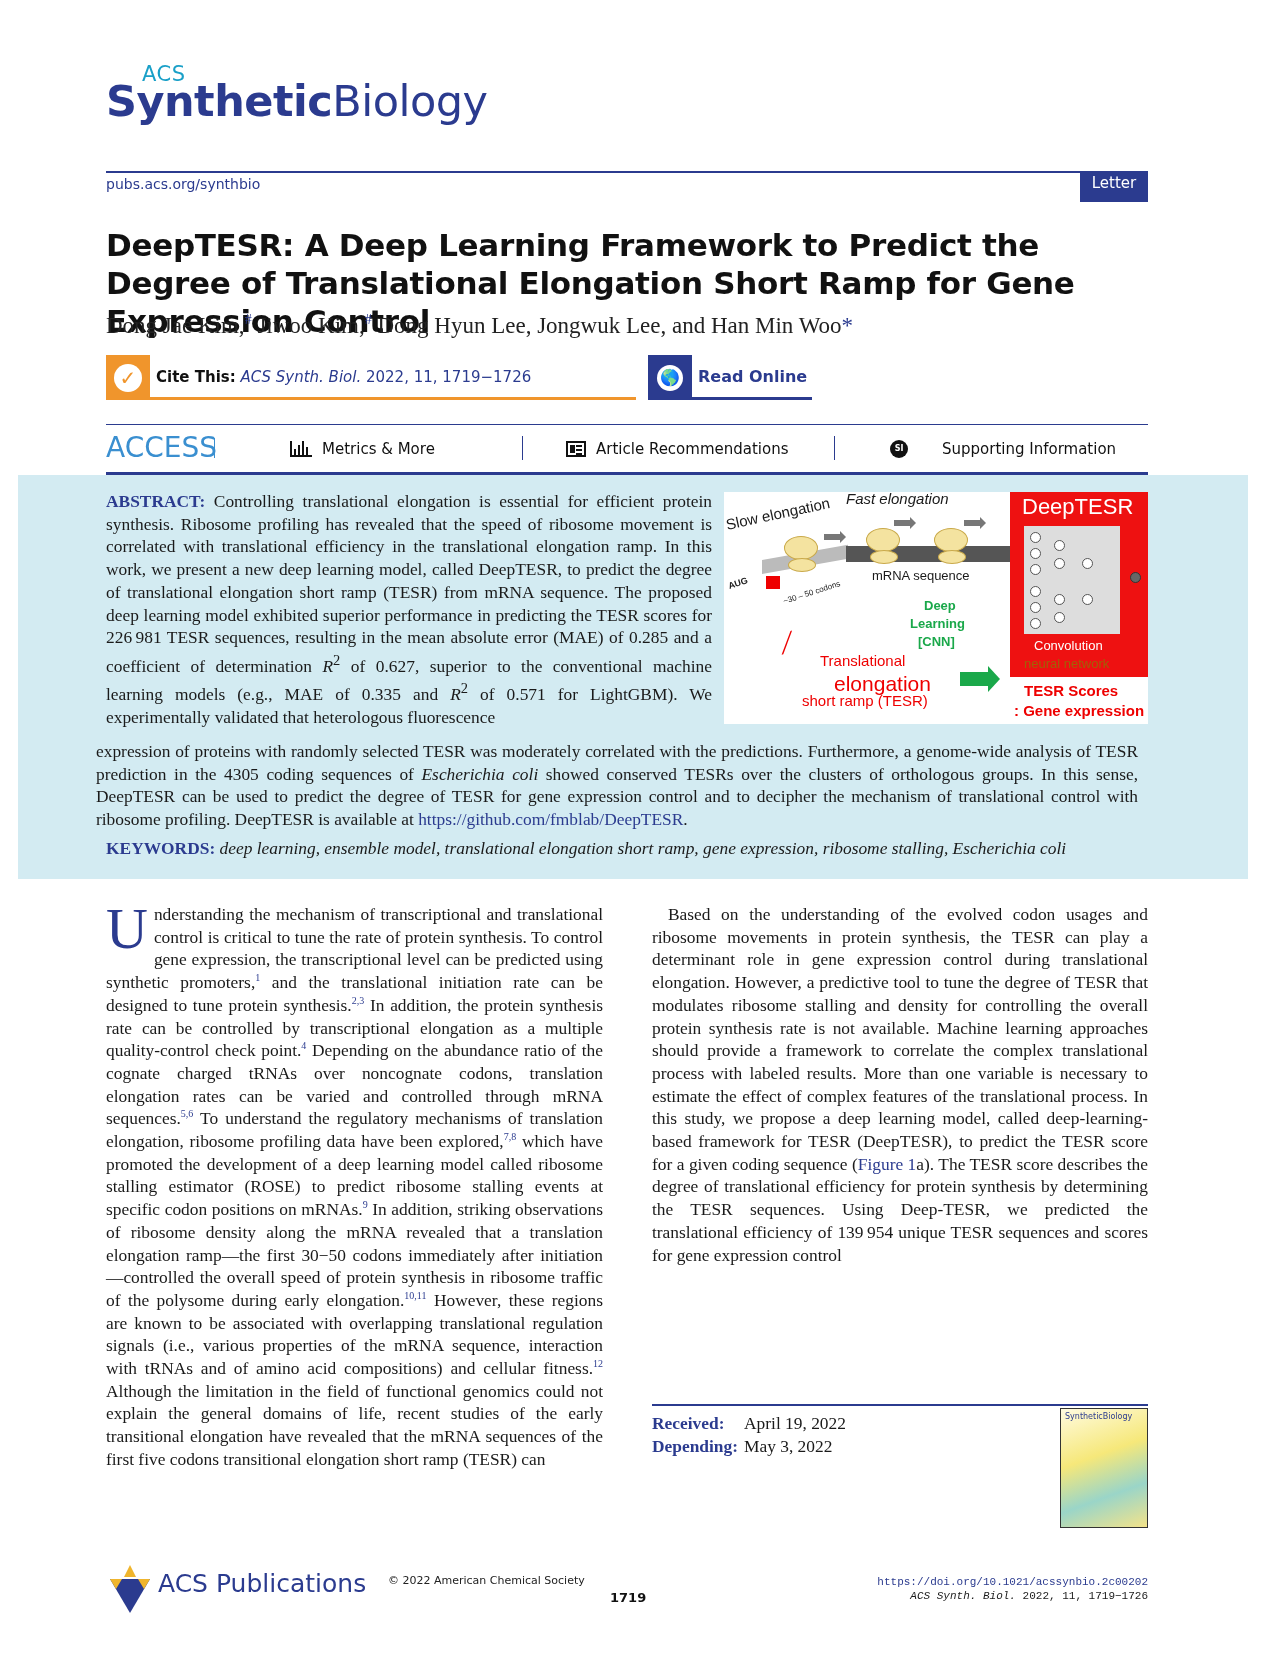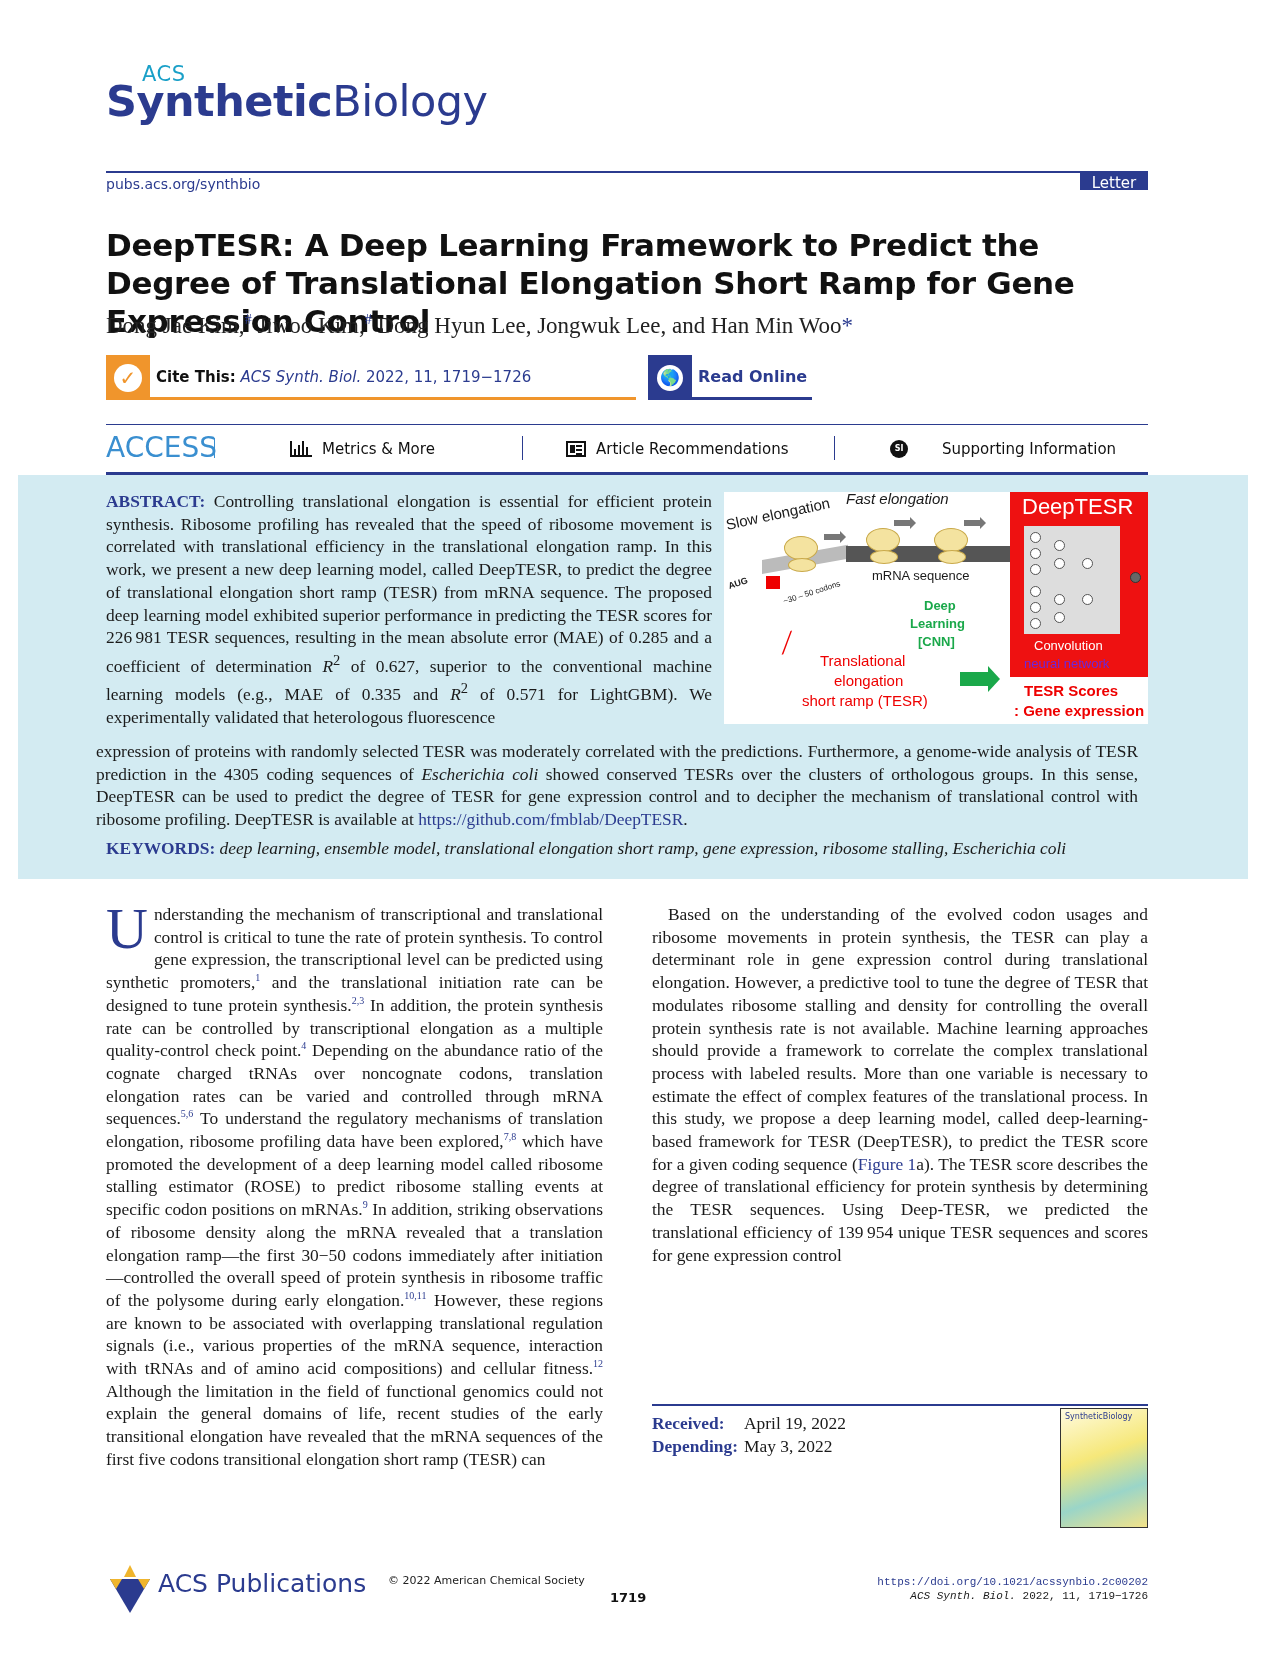--- a/index.html
+++ b/index.html
@@ -9,21 +9,21 @@
   .abs { position: absolute; }
 
   
   .logo { left: 106px; top: 62px; }
   .logo .acs { position: absolute; left: 36px; top: 0; font-family: "DejaVu Sans", sans-serif; font-size: 21px; color: #1aa0c8; letter-spacing: 0.5px; }
   .logo .main { position: absolute; left: 0; top: 14px; font-family: "DejaVu Sans", sans-serif; font-size: 43px; color: #2b3b8f; white-space: nowrap; letter-spacing: -0.5px; }
   .logo .main .bold { font-weight: bold; }
 
   .rule-top { left: 106px; top: 171px; width: 1042px; height: 2px; background: #2b3b8f; }
   .site-link { left: 106px; top: 176px; font-family: "DejaVu Sans", sans-serif; font-size: 14px; color: #2b3b8f; }
-  .letter-badge { left: 1080px; top: 172px; width: 68px; height: 18px; background: #2b3b8f; color: #fff; font-family: "DejaVu Sans", sans-serif; font-size: 15px; text-align: center; line-height: 23px; }
+  .letter-badge { left: 1080px; top: 172px; width: 68px; height: 30px; background: #2b3b8f; color: #fff; font-family: "DejaVu Sans", sans-serif; font-size: 15px; text-align: center; line-height: 23px; }
 
   .title { left: 106px; top: 226px; width: 1060px; font-family: "DejaVu Sans", sans-serif; font-weight: bold; font-size: 31px; line-height: 38px; color: #111; letter-spacing: -0.3px; }
   .authors { left: 106px; top: 312px; font-size: 23px; color: #222; white-space: nowrap; }
   .authors sup { color: #2b3b8f; font-size: 14px; }
   .authors .star { color: #2b3b8f; }
 
   
   .cite-box { left: 106px; top: 355px; width: 530px; height: 48px; }
   .cite-icon { position: absolute; left: 0; top: 0; width: 44px; height: 45px; background: #f0952c; display: flex; align-items: center; justify-content: center; }
   .cite-icon .circ { width: 28px; height: 28px; border-radius: 50%; background: #fff; color: #f0952c; font-size: 20px; font-weight: bold; text-align: center; line-height: 28px; font-family: "DejaVu Sans", sans-serif; }
@@ -197,42 +197,42 @@
   <span class="t" style="left:2px; top:24px; font-size:15px; transform:rotate(-12deg); transform-origin:left;">Slow elongation</span>
   <span class="t" style="left:122px; top:-2px; font-size:15px; font-style:italic;">Fast elongation</span>
   <span class="t" style="left:4px; top:86px; font-size:9px; font-weight:bold; transform:rotate(-18deg);">AUG</span>
   <span class="t" style="left:58px; top:96px; font-size:8px; transform:rotate(-18deg);">~30 – 50 codons</span>
   <span class="t" style="left:148px; top:76px; font-size:13px;">mRNA sequence</span>
   <span class="t" style="left:200px; top:106px; font-size:13px; font-weight:bold; color:#1aa84a;">Deep</span>
   <span class="t" style="left:186px; top:124px; font-size:13px; font-weight:bold; color:#1aa84a;">Learning</span>
   <span class="t" style="left:194px; top:142px; font-size:13px; font-weight:bold; color:#1aa84a;">[CNN]</span>
   <span class="t" style="left:54px; top:136px; font-size:26px; color:#e00; transform:rotate(-20deg);">⟋</span>
   <span class="t" style="left:96px; top:160px; font-size:15px; color:#e00;">Translational</span>
-  <span class="t" style="left:110px; top:180px; font-size:15px; color:#e00;">elongation</span>
+  <span class="t" style="left:110px; top:180px; font-size:21px; color:#e00;">elongation</span>
   <span class="t" style="left:78px; top:200px; font-size:15px; color:#e00;">short ramp (TESR)</span>
   <div class="green-arrow"></div>
   <div class="dtesr"></div>
   <span class="t" style="left:298px; top:2px; font-size:22px; color:#fff;">DeepTESR</span>
   <div class="nn">
     <div class="n" style="left:6px; top:6px;"></div>
       <div class="n" style="left:6px; top:22px;"></div>
       <div class="n" style="left:6px; top:38px;"></div>
     <div class="n" style="left:6px; top:60px;"></div>
       <div class="n" style="left:6px; top:76px;"></div>
       <div class="n" style="left:6px; top:92px;"></div>
     <div class="n" style="left:30px; top:14px;"></div>
       <div class="n" style="left:30px; top:32px;"></div>
     <div class="n" style="left:30px; top:68px;"></div>
       <div class="n" style="left:30px; top:86px;"></div>
     <div class="n" style="left:58px; top:32px;"></div>
       <div class="n" style="left:58px; top:68px;"></div>
   </div>
   <div class="outnode"></div>
   <span class="t" style="left:310px; top:146px; font-size:13px; color:#fff;">Convolution</span>
-  <span class="t" style="left:300px; top:164px; font-size:13px; color:#6d28d9;">neural network</span>
+  <span class="t" style="left:300px; top:164px; font-size:13px; color:#a16207;">neural network</span>
   <span class="t" style="left:300px; top:190px; font-size:15px; font-weight:bold; color:#e00;">TESR Scores</span>
   <span class="t" style="left:290px; top:210px; font-size:15px; font-weight:bold; color:#e00;">: Gene expression</span>
 </div>
 
 <p class="abs abstract-cont">
   <span>expression of proteins with randomly selected TESR was moderately correlated with the predictions. Furthermore, a genome-wide analysis of TESR prediction in the 4305 coding sequences of</span>
   <i>Escherichia coli</i>
   <span>showed conserved TESRs over the clusters of orthologous groups. In this sense, DeepTESR can be used to predict the degree of TESR for gene expression control and to decipher the mechanism of translational control with ribosome profiling. DeepTESR is available at</span>
   <a>https://github.com/fmblab/DeepTESR</a><span>.</span>
 </p>

